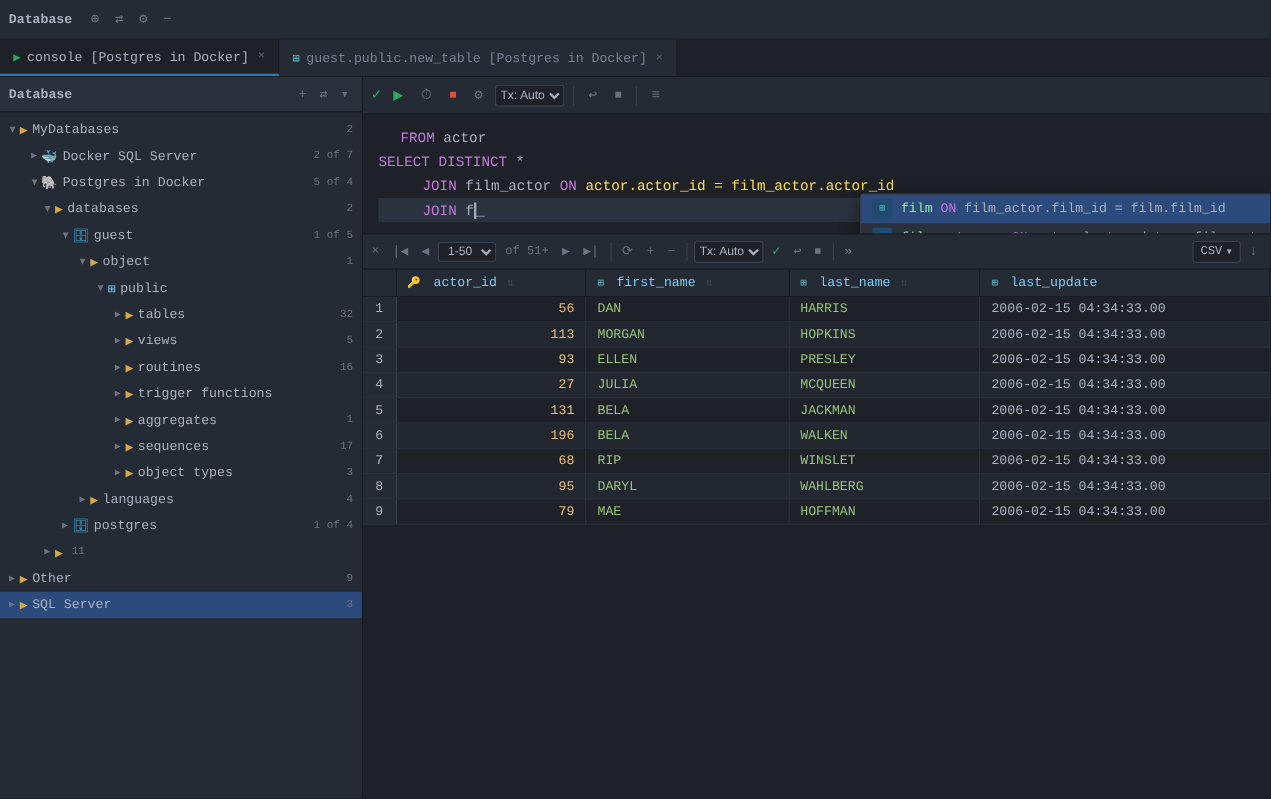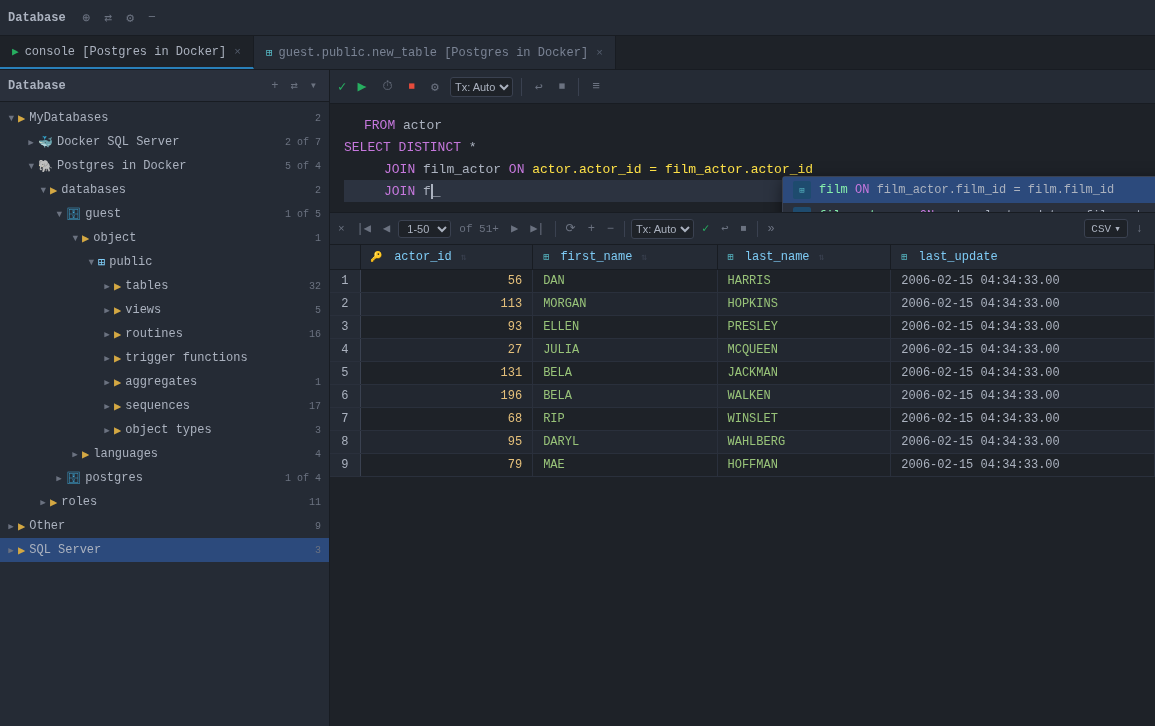--- a/index.html
+++ b/index.html
@@ -550,21 +550,20 @@
         <span class="arrow">▶</span>
         <span class="item-icon db-icon" style="margin-right:4px;">🗄</span>
         <span class="item-label">postgres</span>
         <span class="item-badge">1 of 4</span>
       </div>
 
       <div class="tree-item" style="padding-left:28px;">
         <span class="indent" style="width:8px;"></span>
         <span class="arrow">▶</span>
         <span class="item-icon folder-icon" style="margin-right:4px;">▶</span>
-        <span class="item-label">roles</span>
         <span class="item-badge">11</span>
       </div>
 
       <div class="tree-item" style="padding-left:4px;">
         <span class="indent" style="width:0px;"></span>
         <span class="arrow">▶</span>
         <span class="item-icon folder-icon" style="margin-right:4px;">▶</span>
         <span class="item-label">Other</span>
         <span class="item-badge">9</span>
       </div>

